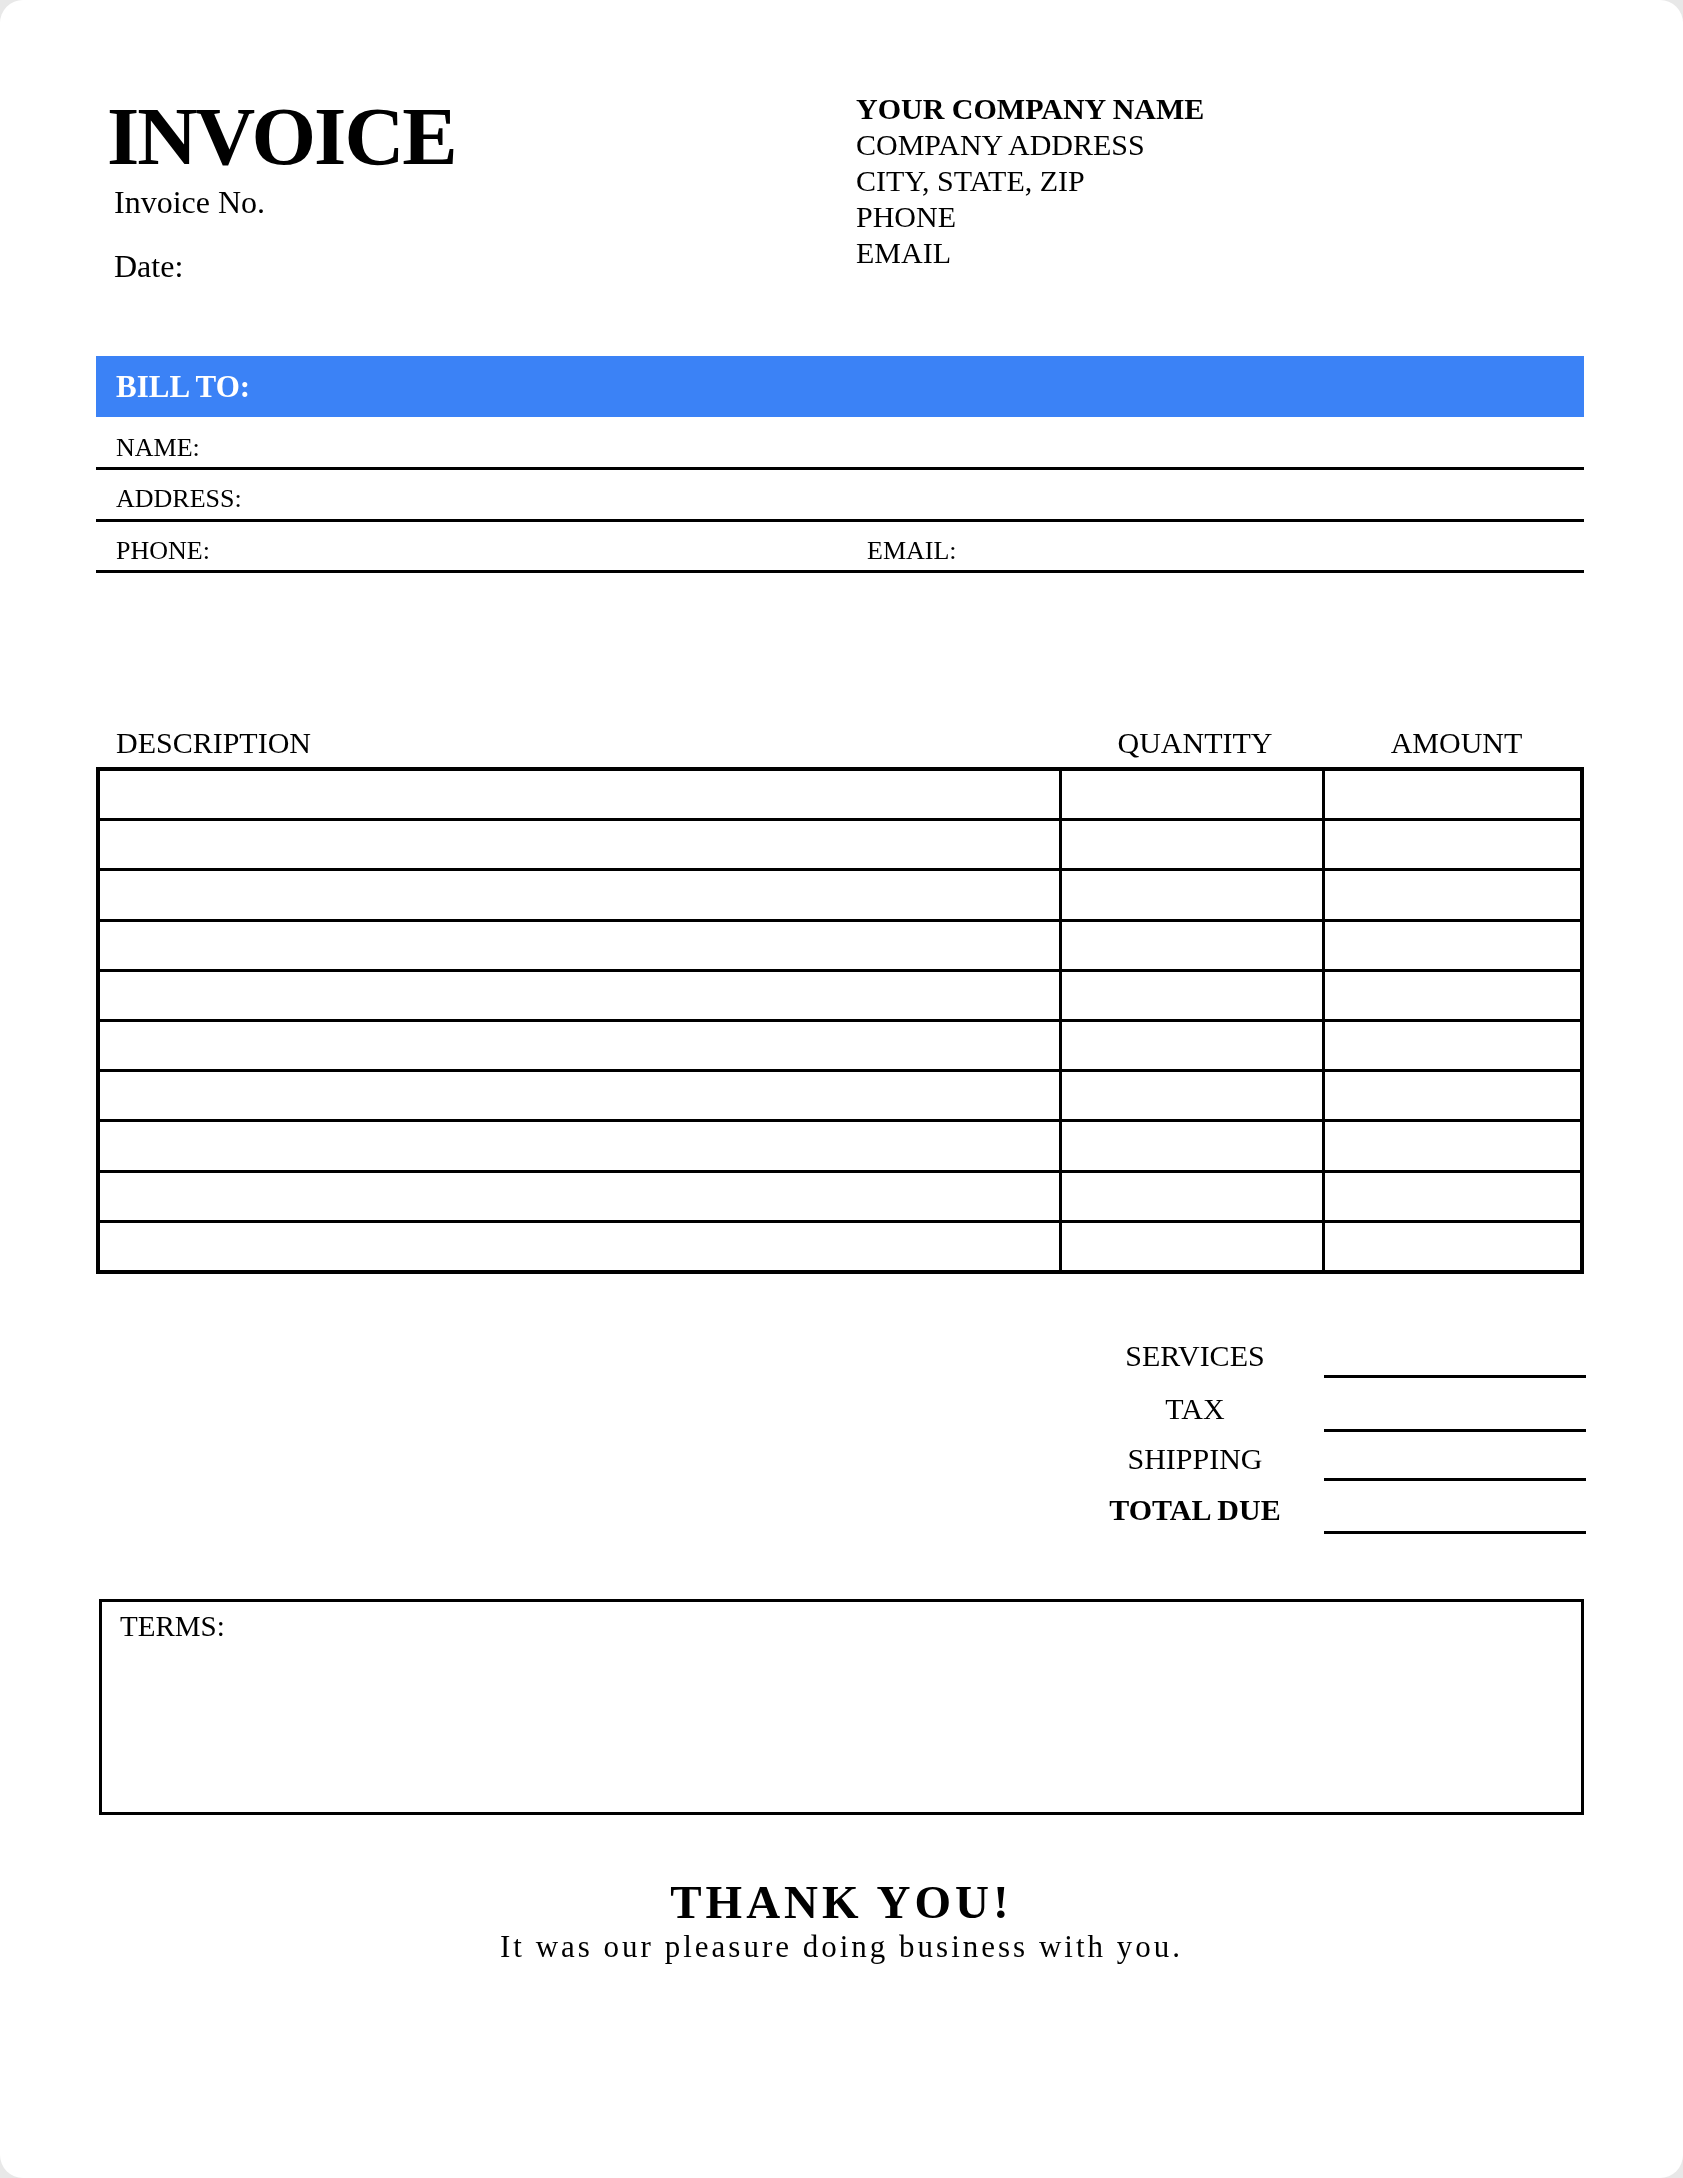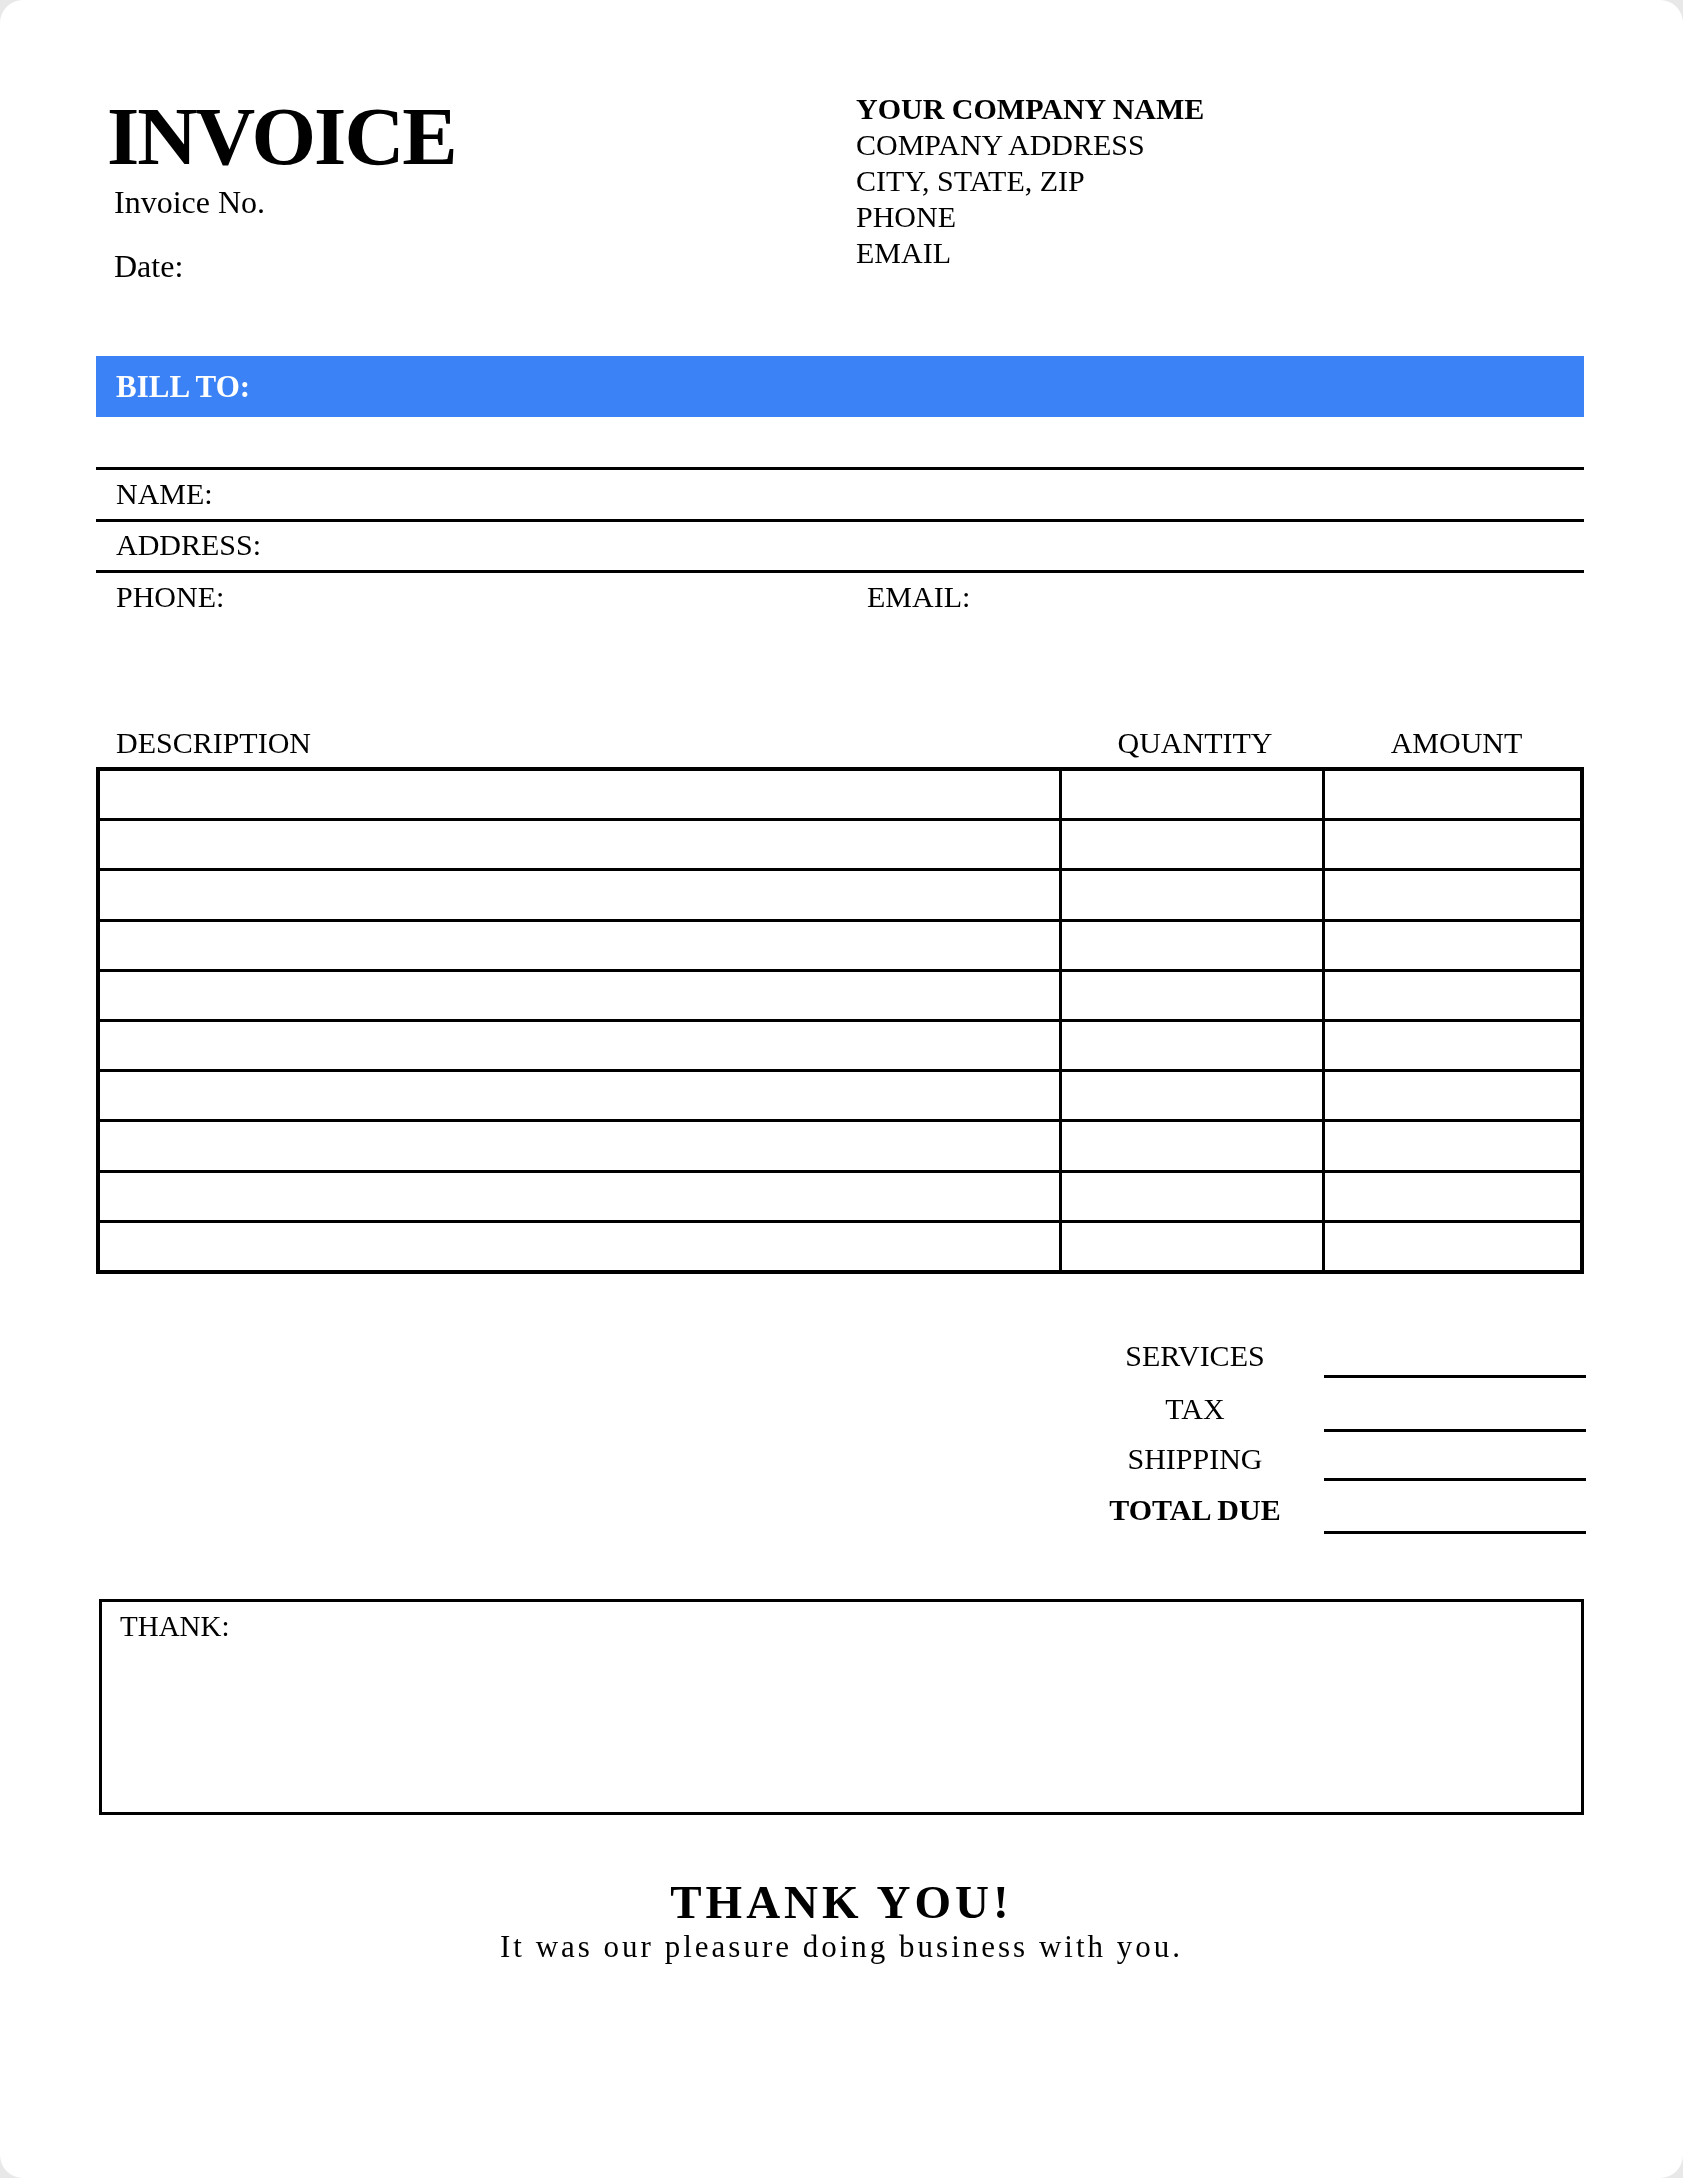--- a/index.html
+++ b/index.html
@@ -29,21 +29,21 @@
     left:96px;width:1488px;height:61px;
     background:#3b82f6;color:#fff;
     font-size:31px;font-weight:bold;
     display:flex;align-items:center;
     padding-left:20px;box-sizing:border-box;
   }
   .billto-bar{top:356px;}
   .products-bar{top:656px;}
 
   
-  .fill-label{font-size:30px;margin-top:44px;}
+  .fill-label{font-size:26px;}
   .rule{
     left:96px;width:1488px;height:0;
     border-top:3px solid #000;
   }
 
   
   .col-head{font-size:30px;}
   .col-head.center{display:flex;justify-content:center;}
   .items-table{
     left:96px;top:767px;width:1488px;height:507px;
@@ -180,20 +180,20 @@
       <div class="abs total-line" style="top: 1375px;"></div>
       <div class="abs total-label" style="top: 1392px;">TAX</div>
       <div class="abs total-line" style="top: 1429px;"></div>
       <div class="abs total-label" style="top: 1442px;">SHIPPING</div>
       <div class="abs total-line" style="top: 1478px;"></div>
       <div class="abs total-label bold" style="top: 1493px;">TOTAL DUE</div>
       <div class="abs total-line" style="top: 1531px;"></div>
     </div>
 
   <div class="abs terms-box">
-    <span>THANK:</span>
+    <span>TERMS:</span>
   </div>
 
   <div class="abs thank-you">THANK YOU!</div>
   <div class="abs footer-msg">It was our pleasure doing business with you.</div>
 
 </div>
 
 
 </body></html>

